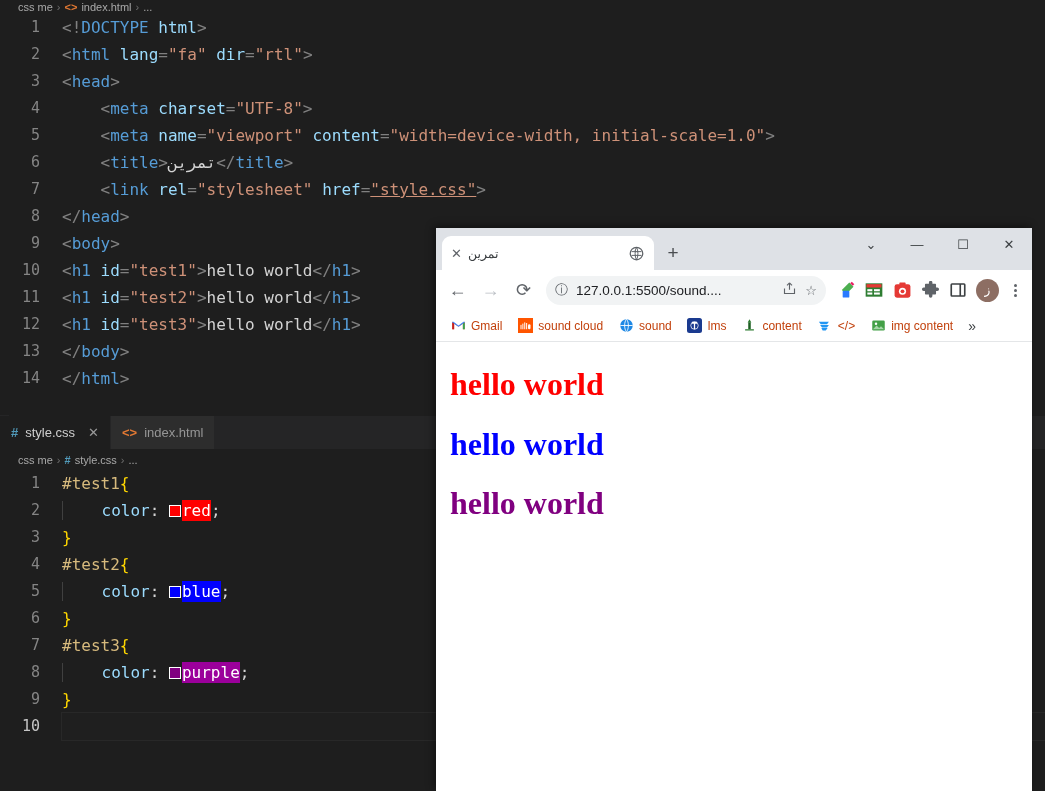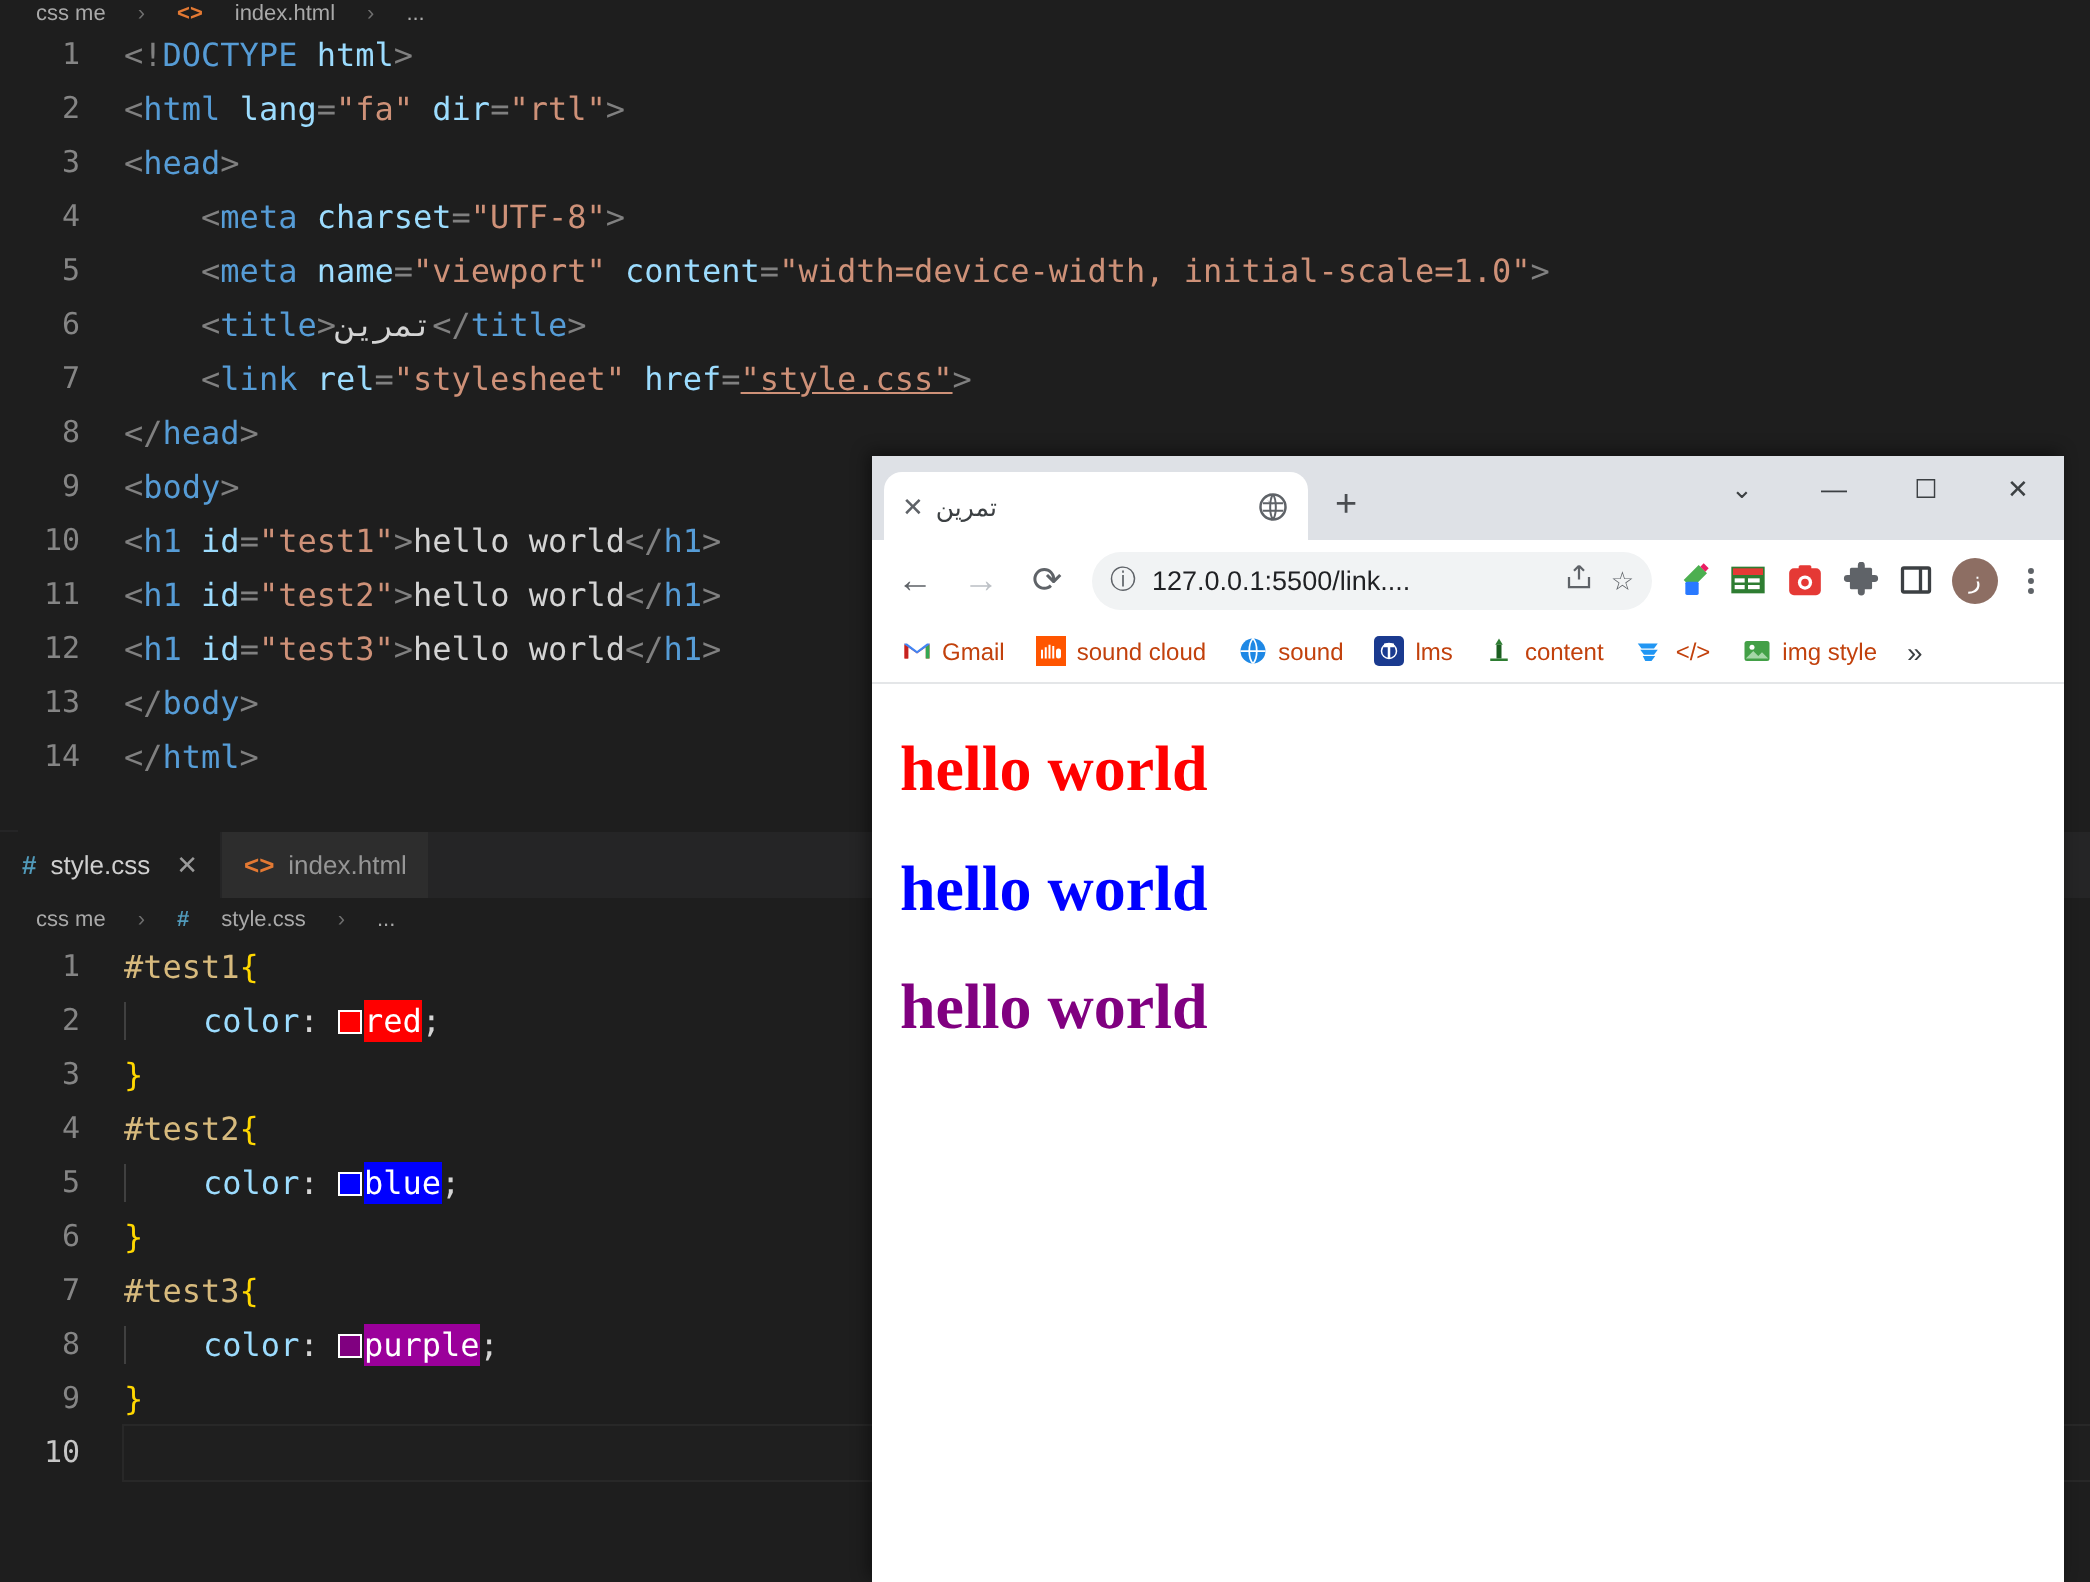--- a/index.html
+++ b/index.html
@@ -16,21 +16,21 @@
 
   .editor-pane{position:absolute;left:0;right:0;overflow:hidden;background:#1e1e1e;}
 
   
   .left-strip{position:absolute;left:0;top:0;bottom:0;width:9px;background:#252526;}
   .left-strip .thumb{position:absolute;left:0;top:42px;width:9px;height:34px;background:#37373d;}
 
   .breadcrumb{
     height:14px;line-height:14px;font-size:11px;color:#a9a9a9;
     padding-left:18px;background:#1e1e1e;white-space:nowrap;overflow:hidden;
-    display:flex;align-items:center;gap:16px;
+    display:flex;align-items:center;gap:4px;
   }
   .breadcrumb .sep{color:#6f6f6f;}
   .bc-icon-html{color:#e37933;font-weight:bold;font-size:11px;}
   .bc-icon-css{color:#519aba;font-weight:bold;font-size:11px;}
 
   .code-area{position:relative;background:#1e1e1e;}
   .code-row{display:flex;height:27px;line-height:27px;white-space:pre;}
   .gutter{
     width:62px;min-width:62px;text-align:right;padding-right:22px;box-sizing:border-box;
     color:#858585;font-family:"DejaVu Sans Mono", monospace;font-size:15px;
@@ -218,21 +218,21 @@
       <div>✕</div>
     </div>
   </div>
 
   <div class="ch-toolbar">
     <div class="navbtn">←</div>
     <div class="navbtn dim">→</div>
     <div class="navbtn">⟳</div>
     <div class="omnibox">
       <span class="oicon">ⓘ</span>
-      <span class="url">127.0.0.1:5500/link....</span>
+      <span class="url">127.0.0.1:5500/sound....</span>
       <span class="oicon">
         <svg width="15" height="15" viewBox="0 0 24 24" fill="none" stroke="#5f6368" stroke-width="1.8">
             <path d="M4 12v8h16v-8"></path>
             <path d="M12 3v11M12 3l4 4M12 3L8 7"></path>
           </svg>
       </span>
       <span class="oicon">☆</span>
     </div>
     <div class="ext-icons">
       <span class="exticon">
@@ -349,21 +349,21 @@
         <span>&lt;/&gt;</span>
       </div>
       <div class="bm">
         <span class="bmicon">
           <svg width="15" height="15" viewBox="0 0 24 24">
             <rect x="2" y="4" width="20" height="16" rx="2" fill="#43a047"></rect>
             <circle cx="8" cy="9" r="2" fill="#fff"></circle>
             <path d="M3 18l6-6 4 4 3-3 5 5z" fill="#a5d6a7"></path>
           </svg>
         </span>
-        <span>img style</span>
+        <span>img content</span>
       </div>
       <div class="bm-overflow">»</div>
     </div>
 
   <div class="ch-viewport" id="page-viewport">
       <h1 class="hw hw-1" style="color: rgb(255, 0, 0);">hello world</h1>
       <h1 class="hw hw-2" style="color: rgb(0, 0, 255);">hello world</h1>
       <h1 class="hw hw-3" style="color: rgb(128, 0, 128);">hello world</h1>
     </div>
 </div>

